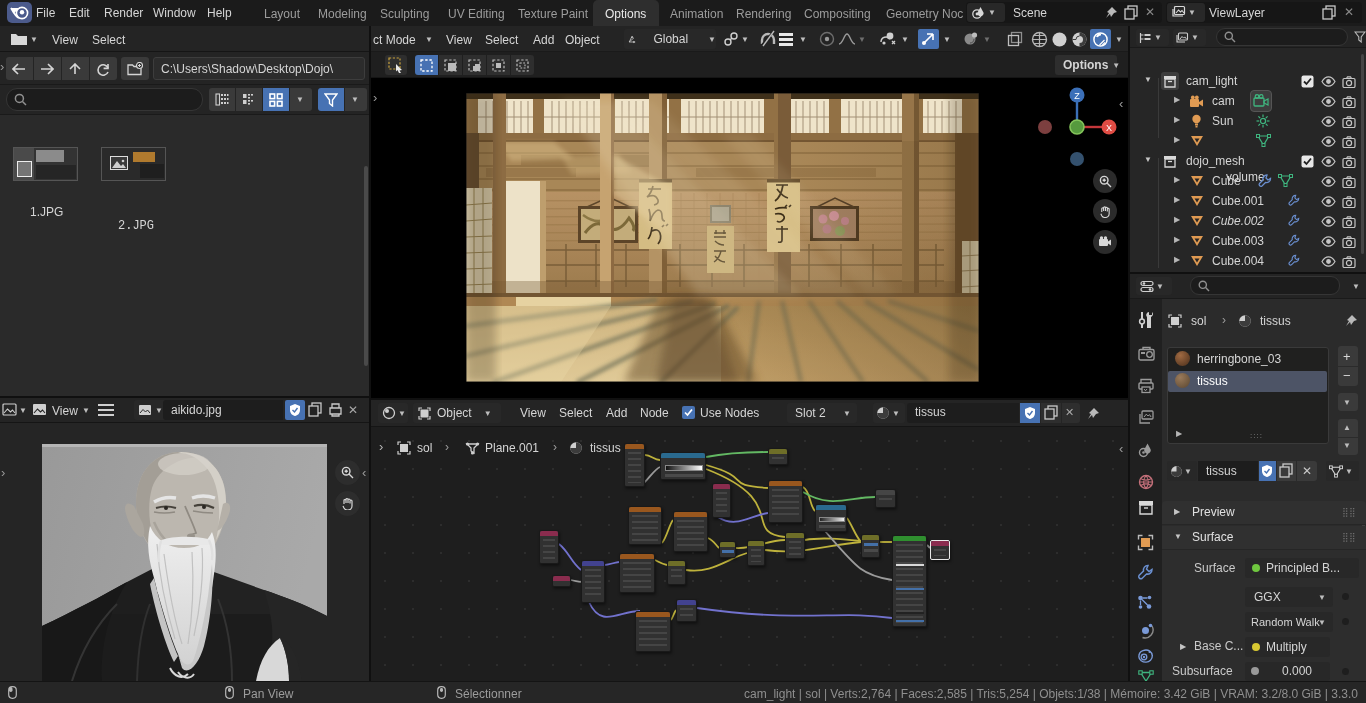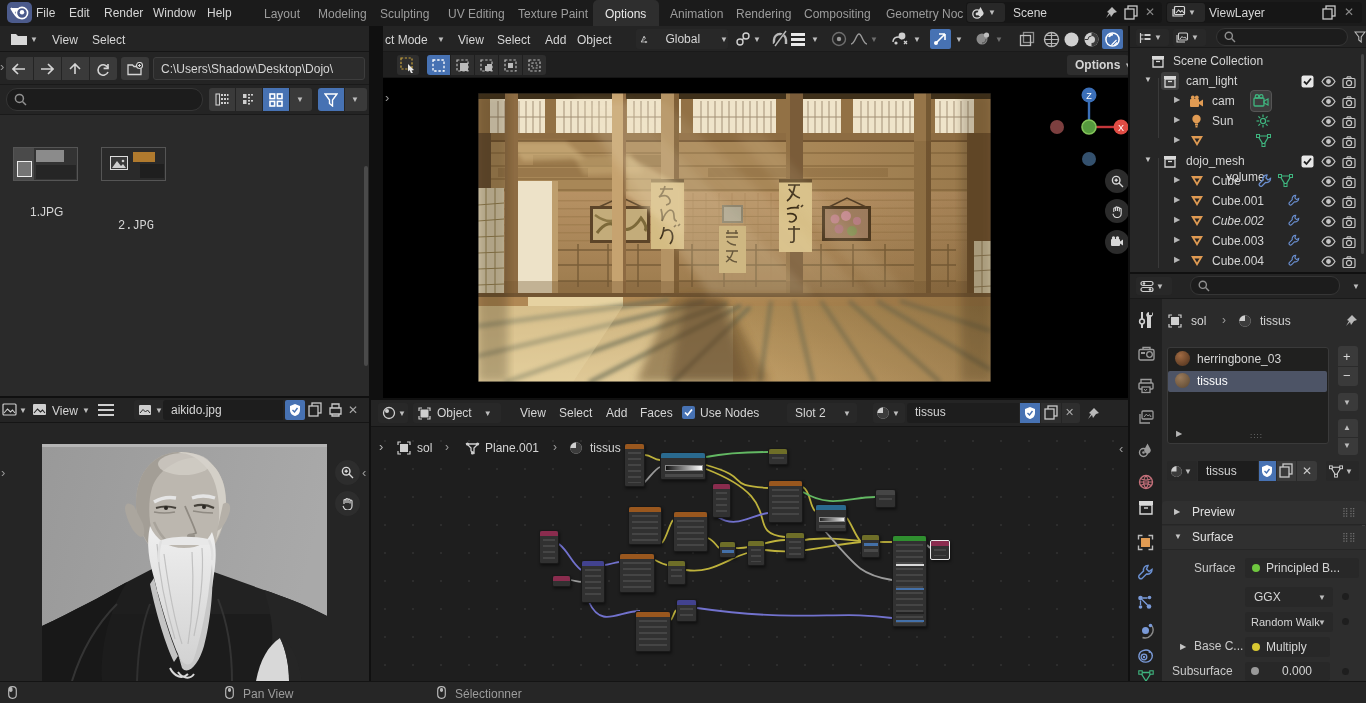--- a/index.html
+++ b/index.html
@@ -304,21 +304,21 @@
   <svg class="abs" width="13" height="13" viewBox="0 0 13 13" style="left:341px;top:69px;">
         <circle cx="5.2" cy="5.2" r="3.8" fill="none" stroke="#d8d8d8" stroke-width="1.4"></circle>
         <path d="M8,8 L12,12 M3.6,5.2 h3.2 M5.2,3.6 v3.2" stroke="#d8d8d8" stroke-width="1.4"></path>
       </svg>
   <div class="abs" style="left:335px;top:94px;width:25px;height:25px;border-radius:50%;background:#2d2d2d;"></div>
   <svg class="abs" width="13" height="13" viewBox="0 0 13 13" style="left:341px;top:100px;">
         <path d="M3,7 V3.5 a1,1 0 0 1 2,0 M5,6 V2.5 a1,1 0 0 1 2,0 M7,6 V3 a1,1 0 0 1 2,0 M9,6.5 V4 a1,1 0 0 1 2,0 V9 a4,4 0 0 1 -4,4 h-1 a4,4 0 0 1 -3,-2 L2,9" fill="none" stroke="#d8d8d8" stroke-width="1.2"></path>
       </svg>
 </div>
 
-<div class="abs" id="viewport" style="left:371px;top:26px;width:757px;height:373px;background:#000;margin-left:12px;">
+<div class="abs" id="viewport" style="left:371px;top:26px;width:757px;height:373px;background:#000;">
   <div class="abs" style="left:0;top:0;width:757px;height:26px;background:#242424;border-bottom:1px solid #1a1a1a;"></div>
   <div class="abs" style="left:0;top:26px;width:757px;height:26px;background:#1f1f1f;border-bottom:1px solid #151515;"></div>
 
   <div class="abs txt" style="left:2px;top:7px;">ct Mode</div>
   <span class="abs v" style="left:54px;top:9px;">▼</span>
   <div class="abs txt" style="left:75px;top:7px;">View</div>
   <div class="abs txt" style="left:114px;top:7px;">Select</div>
   <div class="abs txt" style="left:162px;top:7px;">Add</div>
   <div class="abs txt" style="left:194px;top:7px;">Object</div>
   <div class="abs chip" style="left:253px;top:3px;width:92px;height:20px;gap:12px;">
@@ -734,21 +734,21 @@
     <svg style="margin-left:5px" width="13" height="13" viewBox="0 0 13 13">
           <rect x="2.5" y="2.5" width="8" height="8" fill="#cfcfcf"></rect>
           <path d="M1,4 V1 h3 M9,1 h3 v3 M12,9 v3 h-3 M4,12 H1 V9" fill="none" stroke="#cfcfcf" stroke-width="1.2"></path>
         </svg>
     <span class="txt" style="margin-left:6px;">Object</span>
     <span class="v" style="margin-left:12px;">▼</span>
   </div>
   <div class="abs txt" style="left:149px;top:7px;">View</div>
   <div class="abs txt" style="left:188px;top:7px;">Select</div>
   <div class="abs txt" style="left:235px;top:7px;">Add</div>
-  <div class="abs txt" style="left:269px;top:7px;">Faces</div>
+  <div class="abs txt" style="left:269px;top:7px;">Node</div>
   <div class="abs" style="left:311px;top:7px;width:13px;height:13px;background:#4772b3;border-radius:2px;"></div>
   <svg class="abs" width="11" height="11" viewBox="0 0 11 11" style="left:312px;top:8px;">
         <path d="M2,5.5 l2.5,2.5 L9,2.5" stroke="#fff" stroke-width="1.7" fill="none"></path>
       </svg>
   <div class="abs txt" style="left:329px;top:7px;">Use Nodes</div>
   <div class="abs chip" style="left:416px;top:4px;width:70px;height:20px;">
     <span class="txt" style="margin-left:8px;">Slot 2</span>
     <span class="v" style="margin-left:auto;margin-right:6px;">▼</span>
   </div>
   <div class="abs chip" style="left:502px;top:4px;width:32px;height:20px;">
@@ -957,28 +957,20 @@
   <svg class="abs" width="12" height="12" viewBox="0 0 12 12" style="left:224px;top:5px;">
         <path d="M1,1 h10 l-3.8,5 v5 l-2.4,-2 v-3 z" fill="none" stroke="#b9b9b9" stroke-width="1.1"></path>
       </svg>
   <div class="abs" style="left:231px;top:28px;width:3px;height:200px;background:#454545;border-radius:2px;"></div>
 
   <div class="abs" id="outrows" style="left:0;top:22px;width:236px;height:225px;overflow:hidden;">
 
     <div class="abs" style="left:28px;top:30px;width:1px;height:60px;background:#3a3a3a;"></div>
     <div class="abs" style="left:28px;top:110px;width:1px;height:110px;background:#3a3a3a;"></div>
 
-    <div class="abs" style="left:0;top:3px;width:236px;height:20px;">
-      <svg class="abs" width="14" height="13" viewBox="0 0 14 13" style="left:21px;top:4px;">
-            <path d="M1,1 h12 v3 h-12 z" fill="#d8d8d8"></path>
-            <path d="M2,4 h10 v8 h-10 z" fill="none" stroke="#d8d8d8" stroke-width="1.3"></path>
-            <path d="M5,6.5 h4" stroke="#d8d8d8" stroke-width="1.3"></path>
-          </svg>
-      <span class="txt" style="position:absolute;left:43px;top:3px;">Scene Collection</span>
-    </div>
 
     <div class="abs" style="left:0;top:23px;width:236px;height:20px;">
       <span class="abs" style="left:14px;top:4px;color:#c5c5c5;font-size:8px;">▼</span>
       <div class="abs" style="left:31px;top:1px;width:18px;height:18px;background:#3d3d3d;border-radius:3px;"></div>
       <svg class="abs" width="14" height="13" viewBox="0 0 14 13" style="left:33px;top:4px;">
             <path d="M1,1 h12 v3 h-12 z" fill="#d8d8d8"></path>
             <path d="M2,4 h10 v8 h-10 z" fill="none" stroke="#d8d8d8" stroke-width="1.3"></path>
             <path d="M5,6.5 h4" stroke="#d8d8d8" stroke-width="1.3"></path>
           </svg>
       <span class="txt" style="position:absolute;left:56px;top:3px;">cam_light</span>
@@ -1408,20 +1400,21 @@
   <svg class="abs" width="9" height="13" viewBox="0 0 9 13" style="left:225px;top:4px;">
         <rect x="0.7" y="0.7" width="7.6" height="11.6" rx="3.5" fill="none" stroke="#b5b5b5" stroke-width="1.2"></rect>
         <rect x="3" y="2" width="3" height="4" rx="1.4" fill="#b5b5b5"></rect>
       </svg>
   <div class="abs" style="left:243px;top:5px;color:#9c9c9c;font-size:12px;">Pan View</div>
   <svg class="abs" width="9" height="13" viewBox="0 0 9 13" style="left:437px;top:4px;">
         <rect x="0.7" y="0.7" width="7.6" height="11.6" rx="3.5" fill="none" stroke="#b5b5b5" stroke-width="1.2"></rect>
         <rect x="3" y="2" width="3" height="4" rx="1.4" fill="#b5b5b5"></rect>
       </svg>
   <div class="abs" style="left:455px;top:5px;color:#9c9c9c;font-size:12px;">Sélectionner</div>
+  <div class="abs" style="right:8px;top:5px;color:#8f8f8f;font-size:12px;">cam_light | sol | Verts:2,764 | Faces:2,585 | Tris:5,254 | Objets:1/38 | Mémoire: 3.42 GiB | VRAM: 3.2/8.0 GiB | 3.3.0</div>
 </div>
 
 <div class="abs" style="left:369px;top:26px;width:2px;height:655px;background:#101010;"></div>
 <div class="abs" style="left:1128px;top:26px;width:2px;height:655px;background:#101010;"></div>
 <div class="abs" style="left:0;top:396px;width:371px;height:2px;background:#101010;"></div>
 <div class="abs" style="left:371px;top:398px;width:757px;height:2px;background:#101010;"></div>
 <div class="abs" style="left:1130px;top:272px;width:236px;height:2px;background:#101010;"></div>
 
 </div>
 </body></html>

